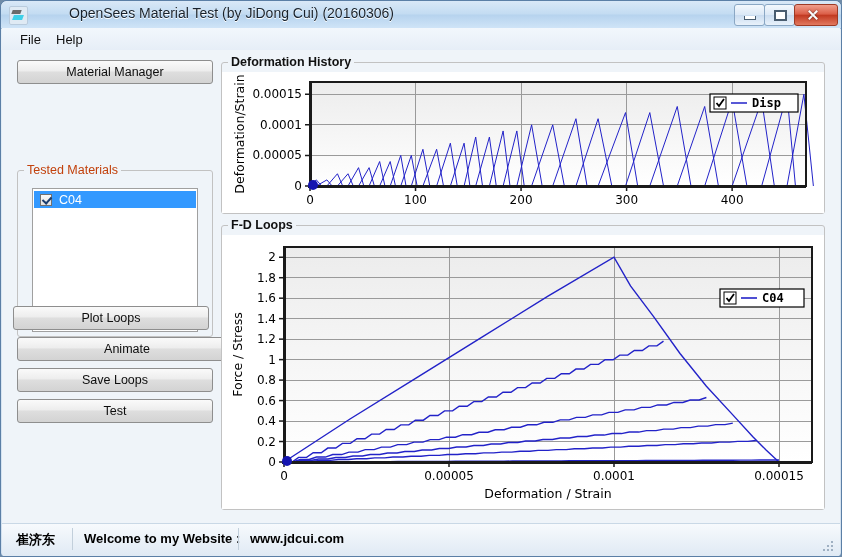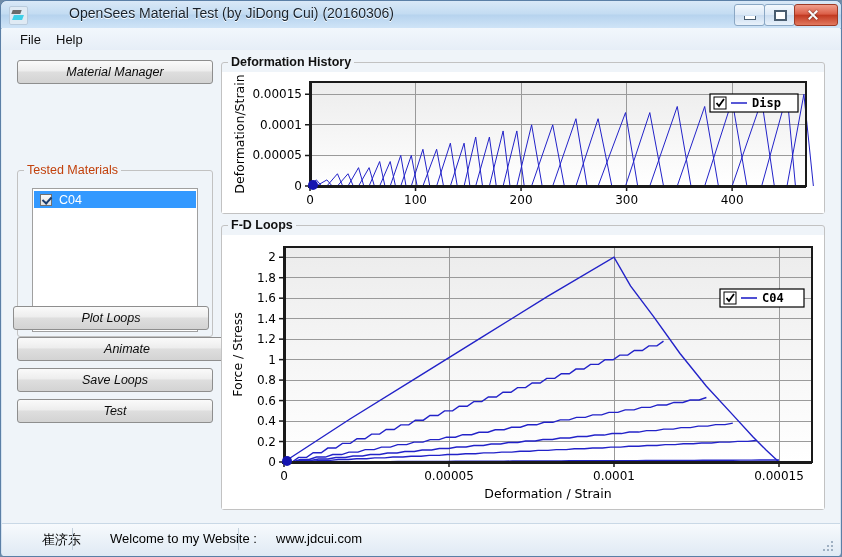--- a/index.html
+++ b/index.html
@@ -51,21 +51,21 @@
     position:absolute;left:1px;top:49px;width:838px;height:473px;
     background:#eff4f9;border-bottom:1px solid #bdd0e2;
   }
 
   
   .btn{
     position:absolute;box-sizing:border-box;
     background:linear-gradient(to bottom,#fafafa 0%,#ededed 45%,#dedede 50%,#d3d3d3 100%);
     border:1px solid #8e8e8e;border-radius:3px;
     font-size:12.5px;color:#0d0d0d;text-align:center;cursor:default;
-    display:flex;align-items:center;justify-content:center;font-style:italic;
+    display:flex;align-items:center;justify-content:center;
   }
 
   #grp-materials{
     position:absolute;left:15px;top:120px;width:196px;height:167px;
     border:1px solid #c2c2c2;border-radius:3px;box-sizing:border-box;
   }
   #grp-materials-label{
     position:absolute;left:22px;top:113px;background:#eff4f9;padding:0 3px;
     font-size:12.5px;color:#c2410c;
   }
@@ -92,21 +92,21 @@
   .chartgrp{position:absolute;border:1px solid #c2c2c2;border-radius:3px;box-sizing:border-box;background:#eff4f9;}
   .chartgrp-label{position:absolute;background:#eff4f9;padding:0 3px;font-size:12.5px;color:#111;font-weight:bold;}
   .plotwrap{position:absolute;background:#ffffff;}
 
   
   #statusbar{
     position:absolute;left:1px;top:522px;width:838px;height:33px;
     background:linear-gradient(to bottom,#f7fafd 0%,#edf3f9 40%,#dfe9f4 100%);
     border-top:1px solid #c9d8e6;border-radius:0 0 4px 4px;
   }
-  .sb-cell{position:absolute;top:7px;font-size:13px;font-weight:normal;color:#000;white-space:nowrap;margin-left:26px;}
+  .sb-cell{position:absolute;top:7px;font-size:13px;font-weight:bold;color:#000;white-space:nowrap;}
   .sb-sep{position:absolute;top:4px;width:1px;height:22px;background:#c2cfdb;}
   #grip{position:absolute;right:5px;bottom:4px;width:12px;height:12px;}
   #grip span{position:absolute;width:2px;height:2px;background:#9fb0c2;}
 </style>
 </head>
 <body>
 
 <div id="app">
 
   <div id="titlebar">

